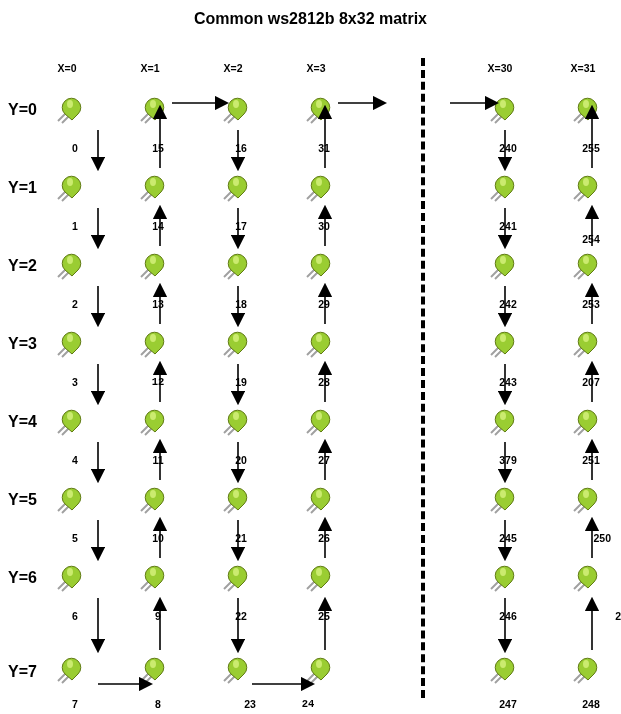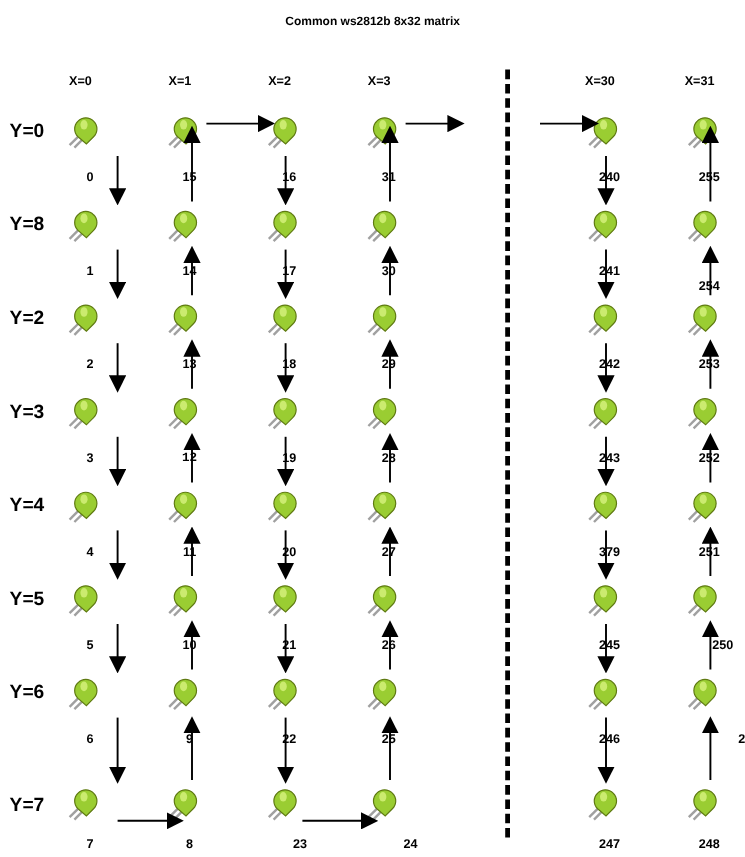--- a/index.html
+++ b/index.html
@@ -13,21 +13,21 @@
     font-family: "Liberation Sans", sans-serif;
     color: #000000;
     position: relative;
     overflow: hidden;
   }
   .title-block {
     text-align: center;
     padding-top: 8px;
   }
   .title-line {
-    font-size: 10px;
+    font-size: 16px;
     font-weight: bold;
     line-height: 21px;
   }
   .canvas {
     position: absolute;
     left: 0;
     top: 0;
     width: 621px;
     height: 714px;
   }
@@ -86,21 +86,21 @@
 <div class="canvas">
 
   <div class="col-header" style="left:37px;  top:62px;">X=0</div>
   <div class="col-header" style="left:120px; top:62px;">X=1</div>
   <div class="col-header" style="left:203px; top:62px;">X=2</div>
   <div class="col-header" style="left:286px; top:62px;">X=3</div>
   <div class="col-header" style="left:470px; top:62px;">X=30</div>
   <div class="col-header" style="left:553px; top:62px;">X=31</div>
 
   <div class="row-header" style="left:8px; top:101px;">Y=0</div>
-  <div class="row-header" style="left:8px; top:179px;">Y=8</div>
+  <div class="row-header" style="left:8px; top:179px;">Y=1</div>
   <div class="row-header" style="left:8px; top:257px;">Y=2</div>
   <div class="row-header" style="left:8px; top:335px;">Y=3</div>
   <div class="row-header" style="left:8px; top:413px;">Y=4</div>
   <div class="row-header" style="left:8px; top:491px;">Y=5</div>
   <div class="row-header" style="left:8px; top:569px;">Y=6</div>
   <div class="row-header" style="left:8px; top:663px;">Y=7</div>
 
   <div class="led" style="left:55px; top:96px;">
       <svg width="30" height="32" viewBox="0 0 30 32">
         <g>
@@ -614,35 +614,35 @@
   <div class="num" style="left:221px; top:610px;">22</div>
   <div class="num" style="left:230px; top:698px;">23</div>
 
   <div class="num" style="left:304px; top:142px;">31</div>
   <div class="num" style="left:304px; top:220px;">30</div>
   <div class="num" style="left:304px; top:298px;">29</div>
   <div class="num" style="left:304px; top:376px;">28</div>
   <div class="num" style="left:304px; top:454px;">27</div>
   <div class="num" style="left:304px; top:532px;">26</div>
   <div class="num" style="left:304px; top:610px;">25</div>
-  <div class="num" style="left:322px; top:698px;">24</div>
+  <div class="num" style="left:288px; top:698px;font-family:Liberation Mono, monospace;">24</div>
 
   <div class="num" style="left:488px; top:142px;">240</div>
   <div class="num" style="left:488px; top:220px;">241</div>
   <div class="num" style="left:488px; top:298px;">242</div>
   <div class="num" style="left:488px; top:376px;">243</div>
   <div class="num" style="left:488px; top:454px;">379</div>
   <div class="num" style="left:488px; top:532px;">245</div>
   <div class="num" style="left:488px; top:610px;">246</div>
   <div class="num" style="left:488px; top:698px;">247</div>
 
   <div class="num" style="left:571px; top:142px;">255</div>
   <div class="num" style="left:571px; top:233px;">254</div>
   <div class="num" style="left:571px; top:298px;">253</div>
-  <div class="num" style="left:571px; top:376px;">252</div>
+  <div class="num" style="left:571px; top:376px;">207</div>
   <div class="num" style="left:571px; top:454px;">251</div>
   <div class="num" style="left:571px; top:532px;text-align:right;">250</div>
   <div class="num" style="left:604px; top:610px;">249</div>
   <div class="num" style="left:571px; top:698px;">248</div>
 
   <div class="divider"></div>
 
   <svg class="arrow-layer" viewBox="0 0 621 714">
     <defs>
       <marker id="ah" markerWidth="9" markerHeight="9" refX="7" refY="4.5" orient="auto">

